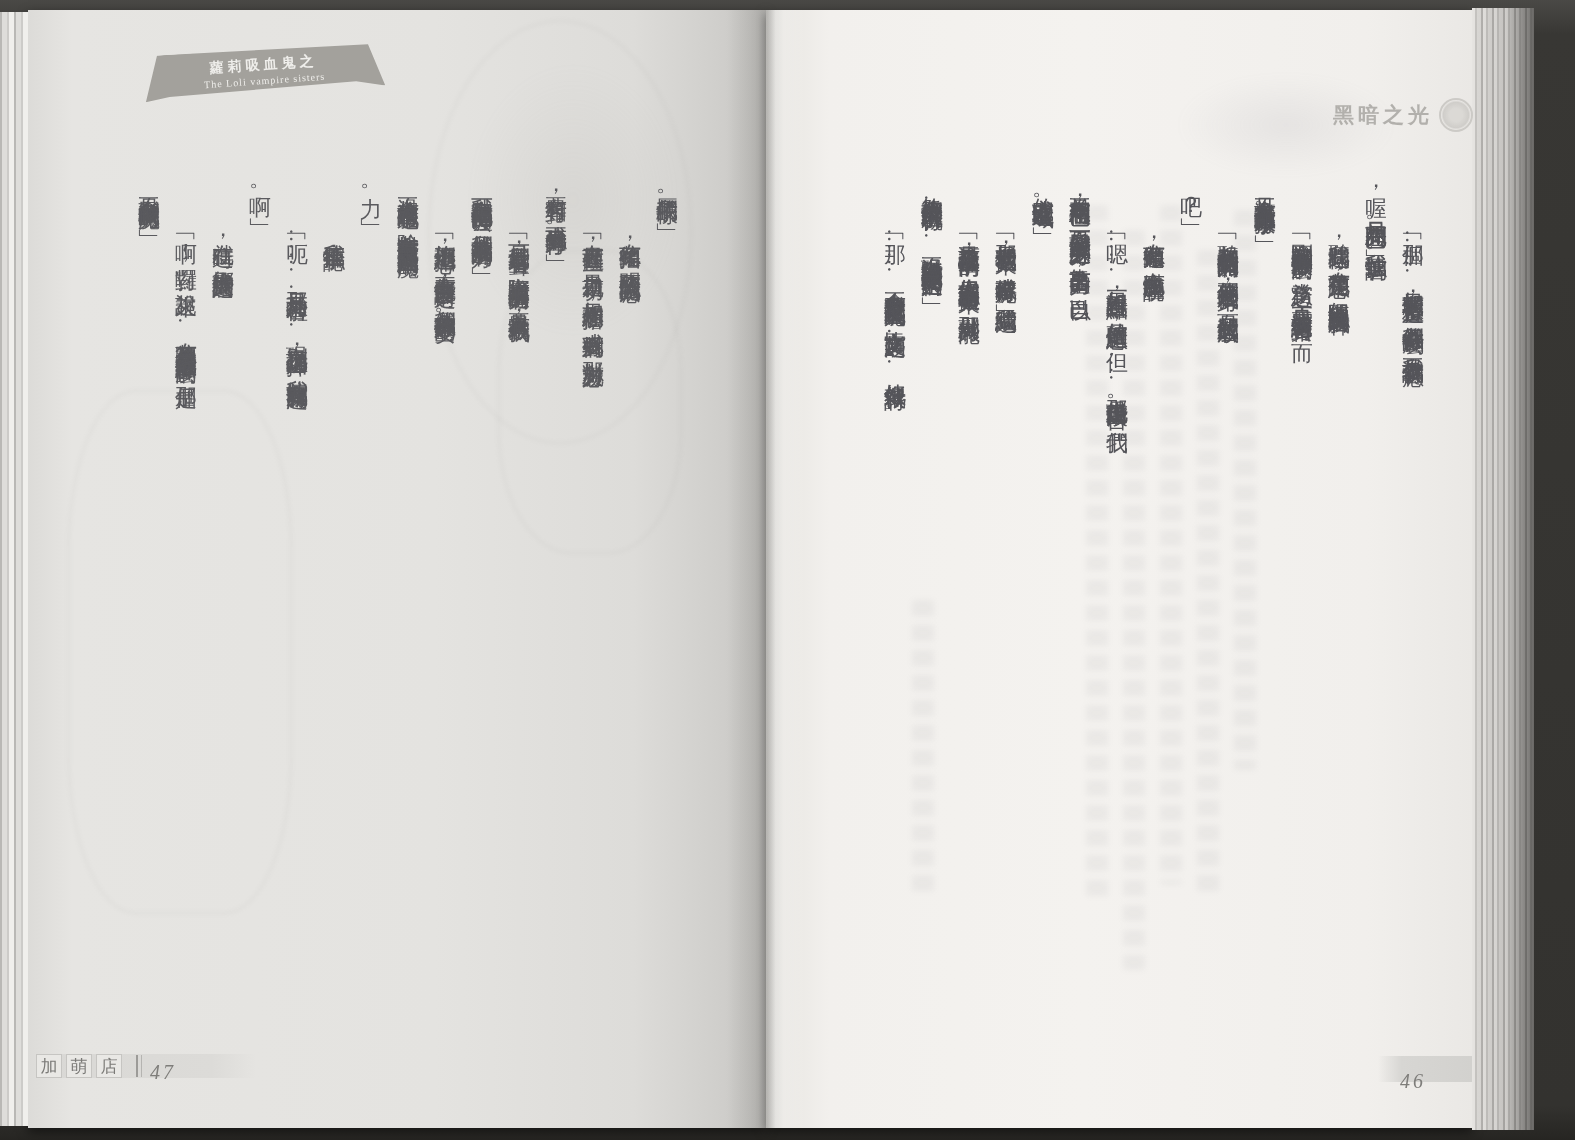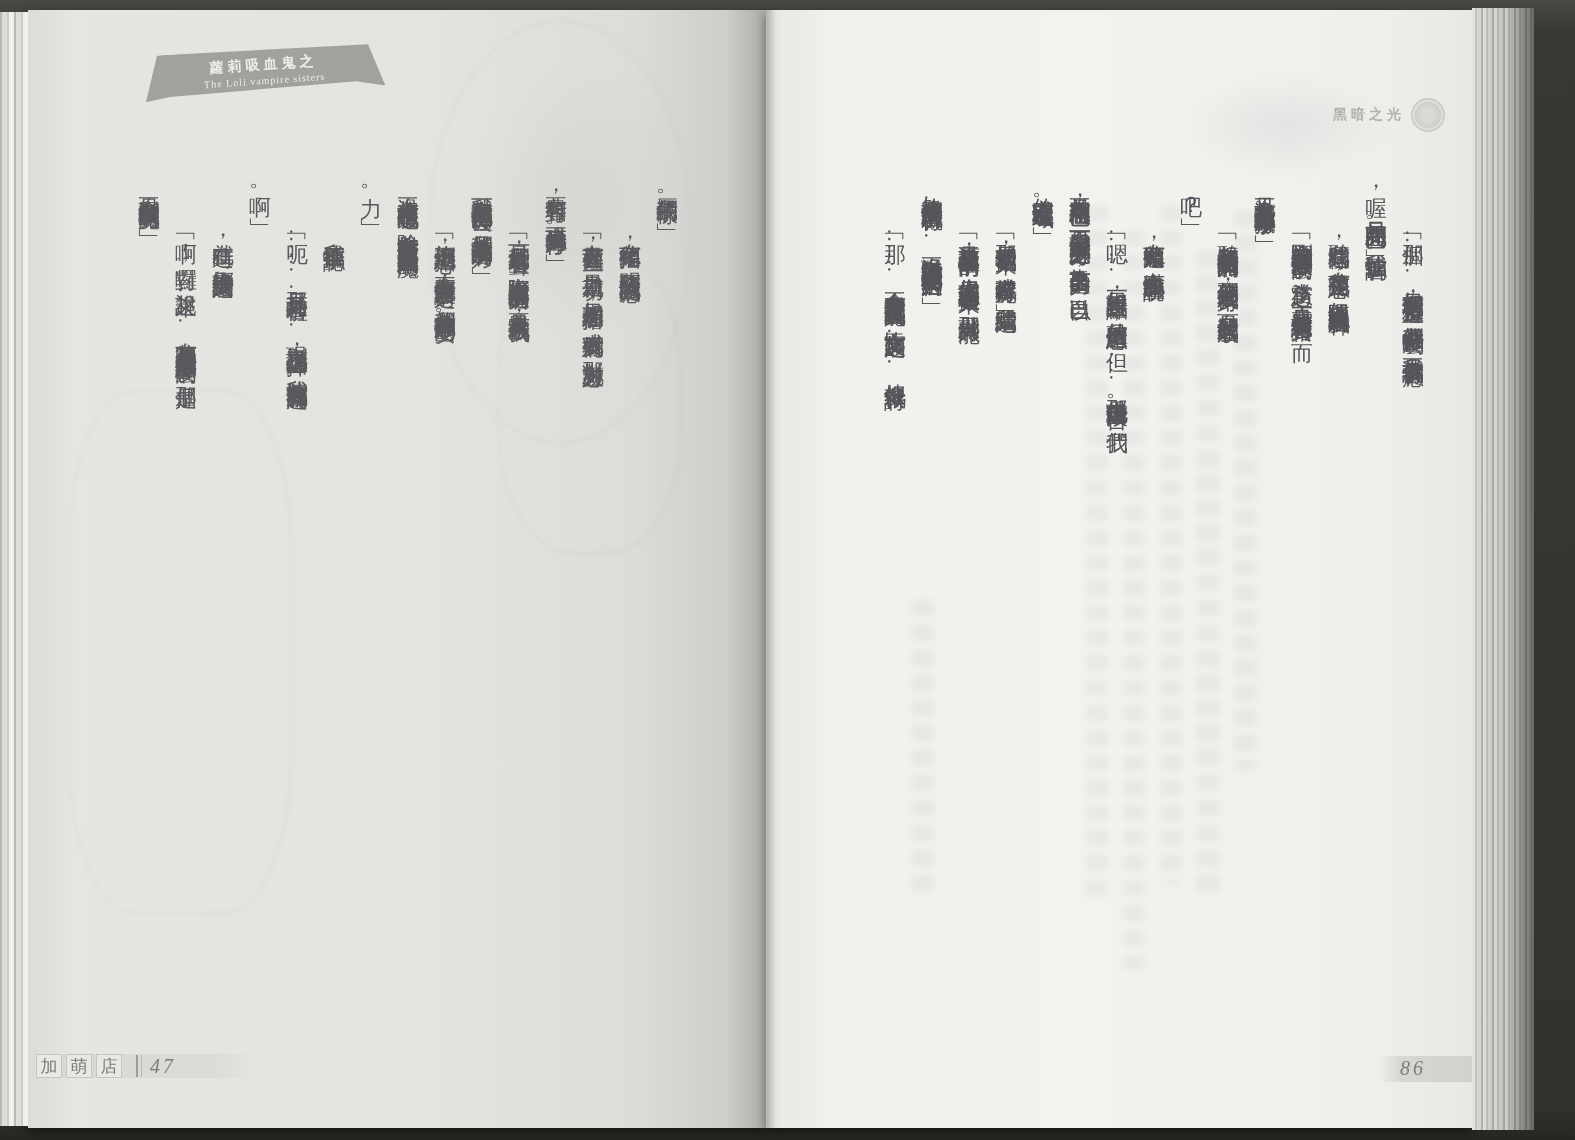--- a/index.html
+++ b/index.html
@@ -62,35 +62,35 @@
   .ribbon .r2{font-size:10px;letter-spacing:1px;margin-top:1px;}
   .logo-title{
     position:absolute;left:4px;top:54px;white-space:nowrap;
     color:#b0aeaa;font-weight:bold;letter-spacing:4px;
     text-shadow:0 0 1px rgba(120,118,114,.5);
   }
   .logo-title .t-big{font-size:54px;}
   .logo-title .t-small{font-size:34px;vertical-align:8px;}
   
   .chapter-header{position:absolute;left:1333px;top:98px;display:flex;align-items:center;}
-  .chapter-title{font-size:14px;letter-spacing:4px;color:#b2b0ac;font-weight:bold;}
+  .chapter-title{font-size:21px;letter-spacing:4px;color:#b2b0ac;font-weight:bold;}
   .seal{
     width:30px;height:30px;border-radius:50%;border:2px solid #c5c3bf;margin-left:6px;
     background:radial-gradient(circle at 50% 50%,#d8d6d2 30%,#c9c7c3 60%,transparent 70%);
     opacity:.8;
   }
   
   .footer-left{position:absolute;left:36px;top:1052px;display:flex;align-items:center;height:28px;}
   .footer-left .bar{position:absolute;left:0;top:2px;width:220px;height:24px;background:linear-gradient(90deg,#d9d8d5,#dcdbd8 80%,rgba(220,219,216,0));}
   .box-char{
     position:relative;font-size:17px;color:#7b7a77;background:#e9e8e5;border:1px solid #c6c5c2;
     width:24px;height:22px;display:flex;align-items:center;justify-content:center;margin-right:4px;
   }
   .footer-divider{position:relative;width:3px;height:22px;border-left:2px solid #9c9b98;border-right:1px solid #b5b4b1;margin:0 8px 0 10px;}
-  .pagenum{position:relative;font-style:italic;font-size:20px;color:#7e7d7a;letter-spacing:3px;}
+  .pagenum{position:relative;font-style:italic;font-size:20px;color:#7e7d7a;letter-spacing:3px;margin-top:13px;}
   .footer-right{position:absolute;left:1378px;top:1056px;width:94px;height:26px;}
   .footer-right .bar{position:absolute;inset:0;background:linear-gradient(90deg,rgba(215,214,211,0),#d7d6d3 25%,#d2d1ce);}
   .footer-right .pagenum{position:absolute;left:22px;top:1px;}
   
   .ghost-col{
     position:absolute;width:22px;border-radius:4px;
     background:repeating-linear-gradient(180deg,rgba(125,125,130,.5) 0 16px,rgba(125,125,130,0) 16px 25px);
     filter:blur(3px);opacity:.16;pointer-events:none;
   }
   .ghost-blob{position:absolute;filter:blur(6px);opacity:.14;pointer-events:none;}
@@ -173,14 +173,14 @@
   <div class="bar"></div>
   <span class="box-char">加</span>
   <span class="box-char">萌</span>
   <span class="box-char">店</span>
   <span class="footer-divider"></span>
   <span class="pagenum">47</span>
 </div>
 
 <div class="footer-right">
   <div class="bar"></div>
-  <span class="pagenum">86</span>
+  <span class="pagenum">46</span>
 </div>
 
 </body></html>

